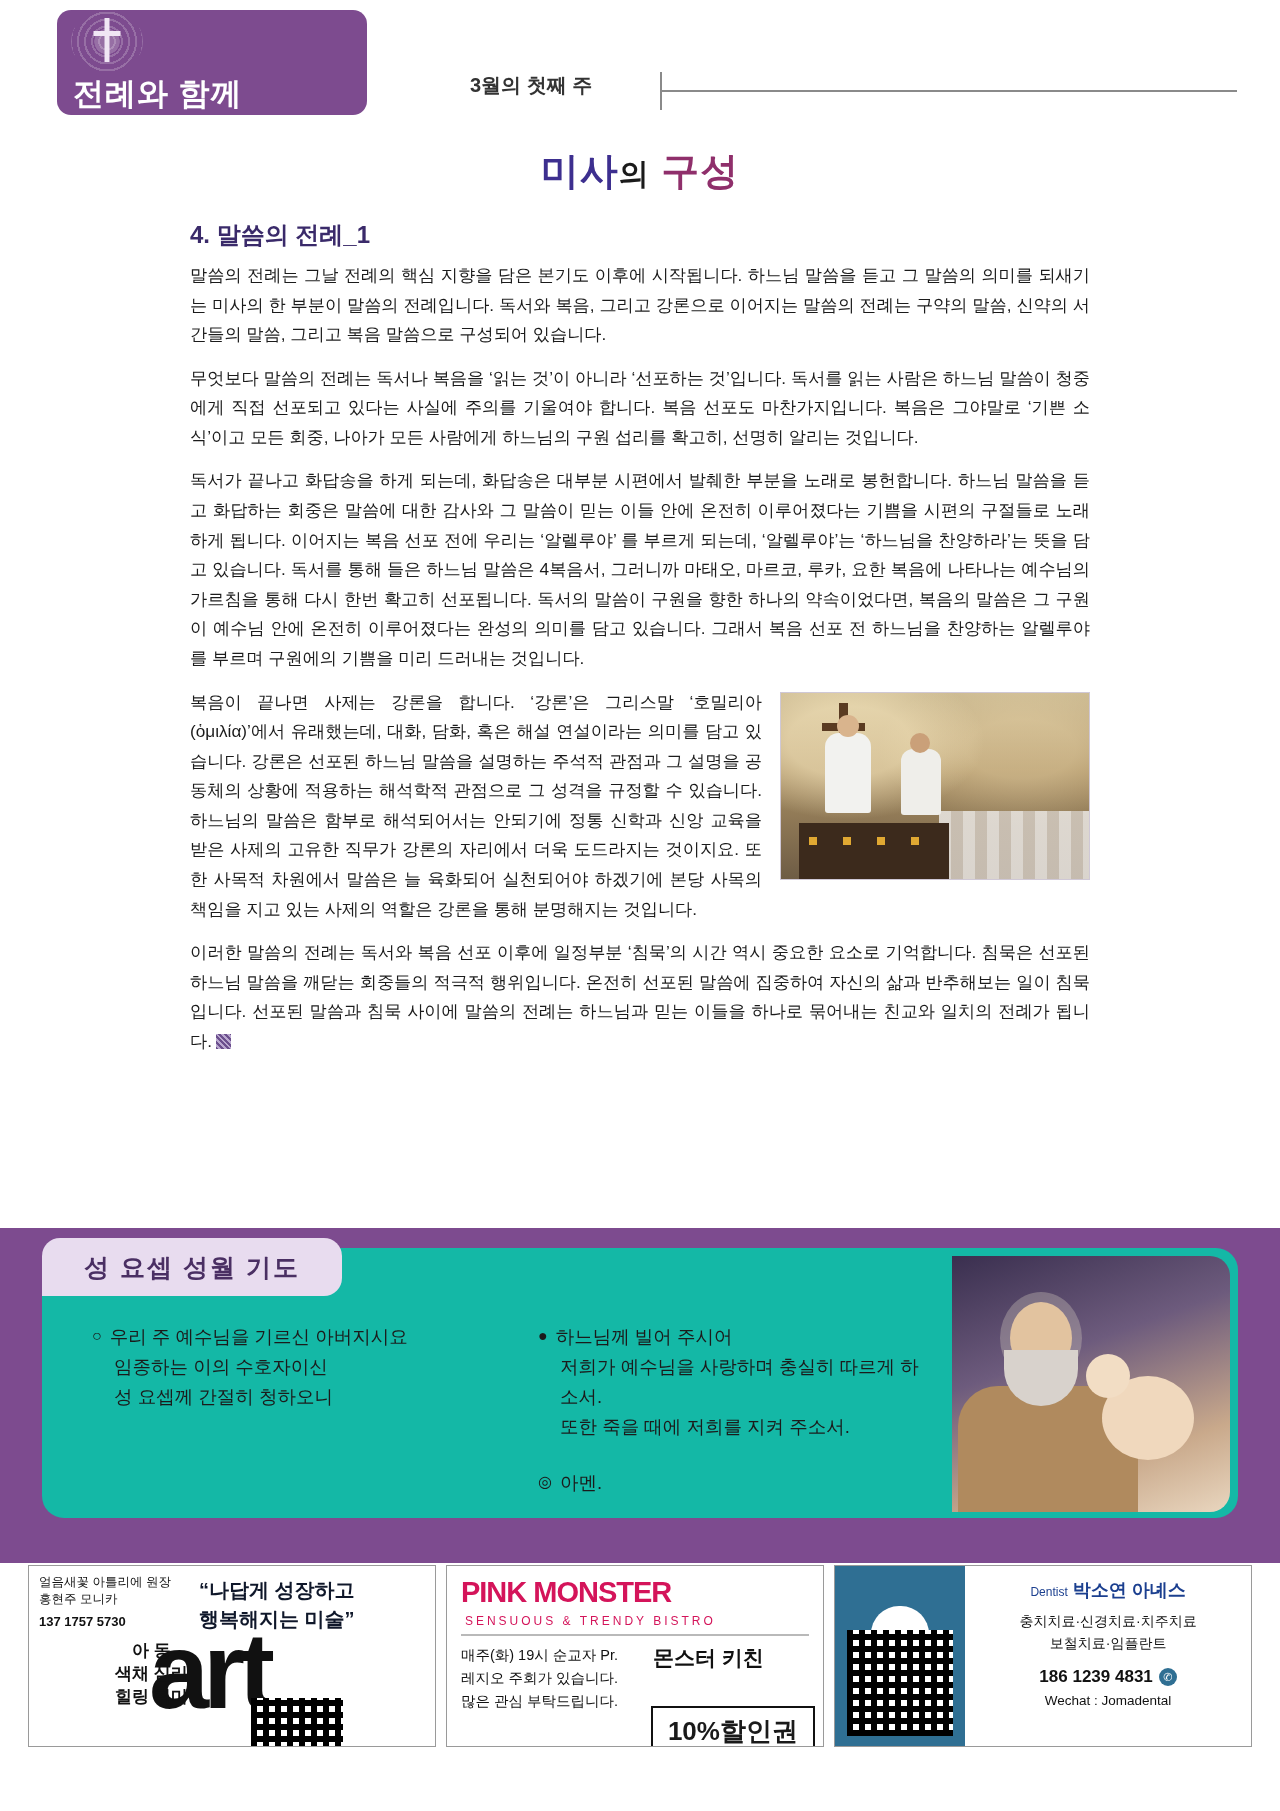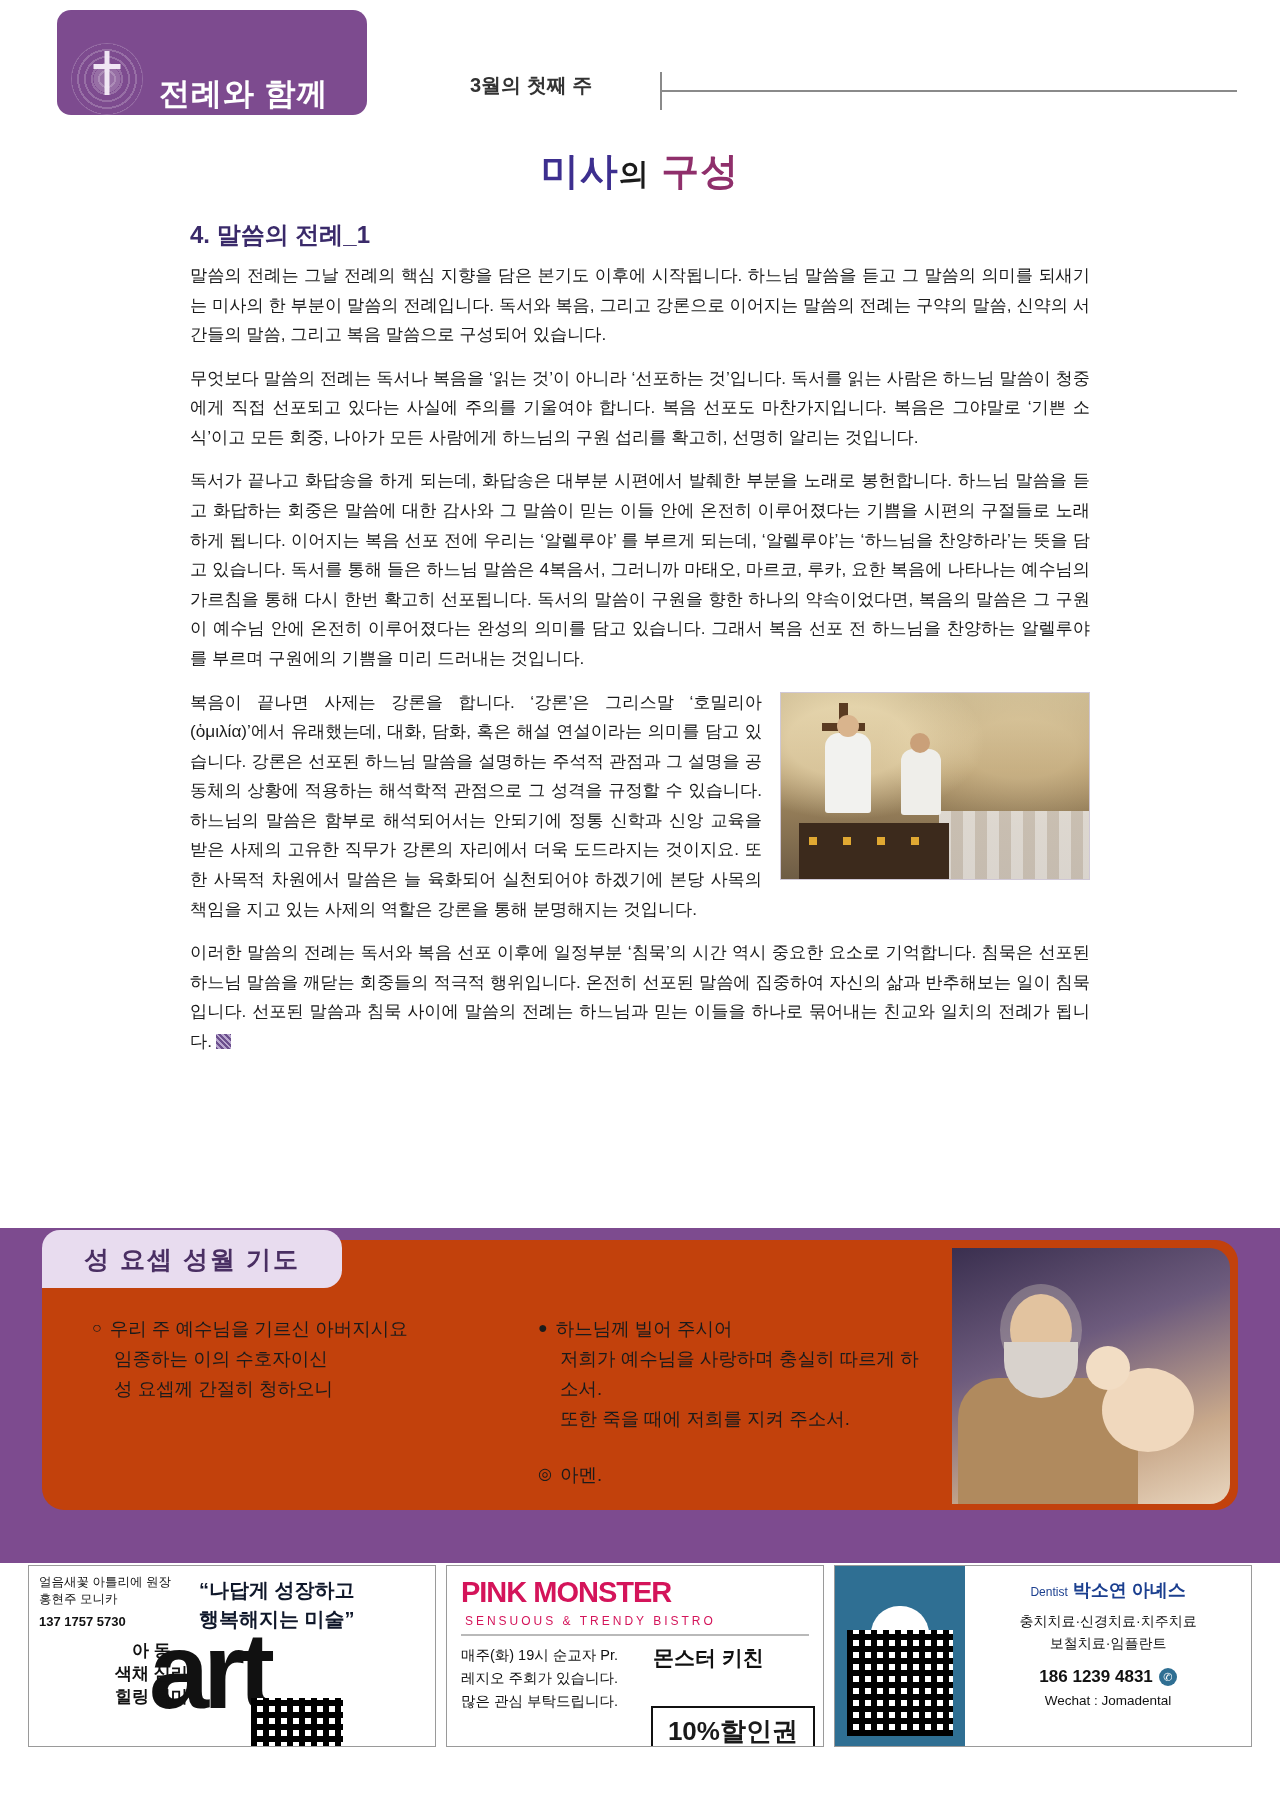--- a/index.html
+++ b/index.html
@@ -9,21 +9,21 @@
     font-family:"Liberation Sans","DejaVu Sans",sans-serif;
     color:#1a1a1a;
     position:relative;
     overflow:hidden;
   }
   
   .header{position:relative;height:128px;}
   .masthead{
     position:absolute;left:57px;top:10px;width:310px;height:105px;
     background:#7d4b8f;border-radius:14px;
-    display:flex;align-items:flex-end;
+    display:flex;align-items:flex-start;flex-direction:column;
   }
   .masthead .seal{
     width:72px;height:72px;margin-left:14px;border-radius:50%;
     background:
       radial-gradient(circle at 50% 50%, rgba(255,255,255,.20) 0 26%, rgba(255,255,255,0) 27%),
       repeating-radial-gradient(circle at 50% 50%, rgba(255,255,255,.20) 0 2px, rgba(255,255,255,0) 2px 7px);
     position:relative;
   }
   .masthead .seal:before{
     content:"";position:absolute;left:50%;top:8px;width:5px;height:44px;
@@ -113,22 +113,22 @@
   .endmark{
     display:inline-block;width:15px;height:15px;vertical-align:-2px;margin-left:4px;
     background:repeating-linear-gradient(45deg,#6b4f8d 0 2px,#b9a7cf 2px 4px);
   }
   
   .prayer-wrap{
     position:absolute;left:0;top:1228px;width:1280px;height:335px;
     background:#7d4b8f;
   }
   .prayer-card{
-    position:absolute;left:42px;top:12px;width:1196px;height:270px;
-    background:#c2410c;border-radius:22px;
+    position:absolute;left:42px;top:20px;width:1196px;height:270px;
+    background:#14b8a6;border-radius:22px;
   }
   .prayer-badge{
     position:absolute;left:0px;top:-10px;width:300px;height:58px;
     background:#e8dcef;border-radius:18px 18px 18px 0;
     display:flex;align-items:center;justify-content:center;
     font-size:25px;font-weight:bold;color:#4a2f63;letter-spacing:2px;
   }
   .prayer-cols{
     position:absolute;left:50px;top:74px;width:850px;
     display:flex;gap:56px;font-size:18.5px;line-height:1.62;color:#1b1b1b;

